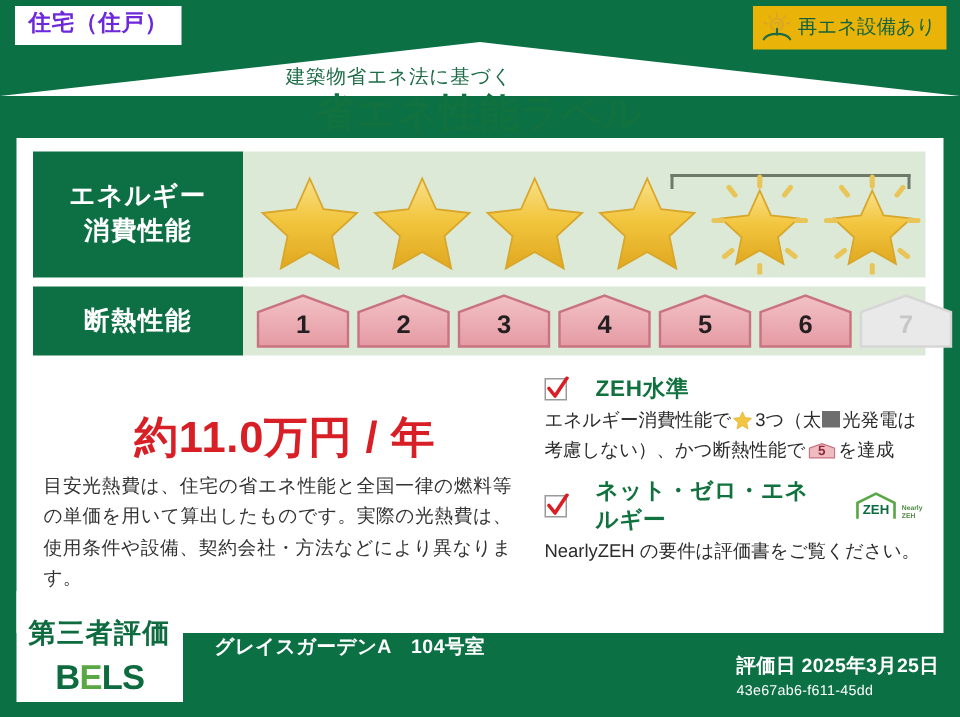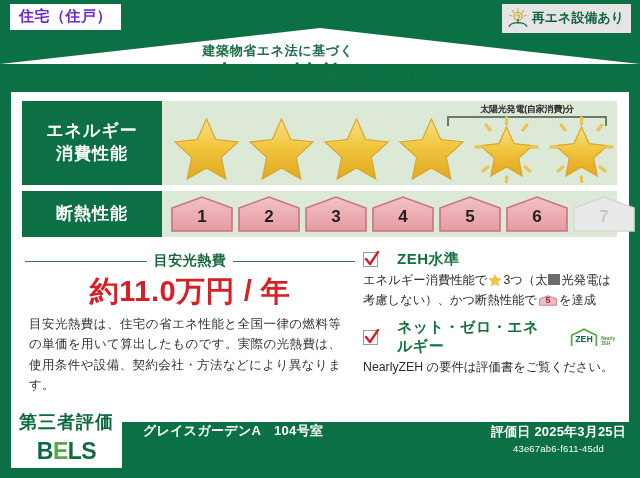--- a/index.html
+++ b/index.html
@@ -19,39 +19,39 @@
   .badge-house{
     position:absolute;left:10px;top:4px;
     background:#ffffff;color:#6d28d9;
     font-size:15px;font-weight:bold;
     padding:4px 9px 5px 9px;
     letter-spacing:0.5px;
     line-height:1.1;
   }
   .badge-solar{
     position:absolute;right:9px;top:4px;
-    background:#e5e5e5;color:#11633f;
-    font-size:13px;font-weight:bold;
+    background:#eab308;color:#11633f;
+    font-size:13px;font-weight:normal;
     padding:4px 7px 5px 5px;
     display:flex;align-items:center;gap:3px;
     line-height:1.1;
   }
   .sun-ico{width:22px;height:20px;display:block;flex:0 0 auto;}
 
   
   .roof{
     position:absolute;left:0;top:28px;width:640px;height:36px;
     overflow:hidden;
   }
   .roof svg{display:block;}
 
   
   .head-sub{
-    position:absolute;left:16px;top:42px;width:524px;text-align:center;
-    color:#1c6c46;font-size:13px;font-weight:bold;letter-spacing:0.6px;
+    position:absolute;left:4px;top:42px;width:524px;text-align:center;
+    color:#1c6c46;font-size:13px;font-weight:normal;letter-spacing:0.6px;
   }
   .head-main{
     position:absolute;left:0;top:58px;width:640px;text-align:center;
     color:#11713f;font-size:26px;font-weight:bold;letter-spacing:1px;
   }
 
   
   .card{
     position:absolute;left:11px;top:92px;width:618px;height:330px;
     background:#ffffff;
@@ -169,21 +169,21 @@
     background:#ffffff;padding:16px 8px 5px 8px;
     display:flex;align-items:center;gap:6px;flex-direction:column;
   }
   .bels-jp{color:#0d6b3f;font-size:18px;font-weight:bold;letter-spacing:1px;}
   .bels-en{font-size:23px;font-weight:bold;letter-spacing:-0.5px;line-height:1;}
   .bels-en .b1{color:#0d6b3f;}
   .bels-en .b2{color:#5aa845;}
   .foot-addr{color:#ffffff;font-size:13px;font-weight:bold;letter-spacing:0.3px;margin-left:13px;}
 
   .foot-right{
-    position:absolute;right:14px;bottom:24px;text-align:center;color:#ffffff;margin-top:36px;
+    position:absolute;right:14px;bottom:12px;text-align:left;color:#ffffff;margin-top:36px;
   }
   .foot-date{font-size:13px;font-weight:bold;letter-spacing:0.2px;}
   .foot-id{font-size:9.5px;margin-top:2px;letter-spacing:0.2px;}
 </style>
 </head>
 <body>
 
 <div class="label-root">
 
   <div class="badge-house">
@@ -222,21 +222,20 @@
 
     <div class="row row-energy">
       <div class="row-key">
         <span>
           <span>エネルギー</span><br>
           <span>消費性能</span>
         </span>
       </div>
       <div class="row-val">
 
-        <div class="solar-note">太陽光発電(自家消費)分</div>
         <div class="solar-bracket"></div>
 
         <div class="stars">
 
           <div class="star-cell">
             <svg width="73" height="70" viewBox="0 0 73 70">
               <defs>
                   <linearGradient id="sg1" x1="0" y1="0" x2="0" y2="1">
                 <stop offset="0%" stop-color="#f8e08a"></stop>
                     <stop offset="45%" stop-color="#f2c63f"></stop>
@@ -355,25 +354,20 @@
             <svg width="64" height="38" viewBox="0 0 64 38">
               <polygon points="2,36 2,13 32,2 62,13 62,36" fill="#e9e9e9" stroke="#d6d6d6" stroke-width="1.6"></polygon>
             </svg>
             <div class="house-num off">7</div>
           </div>
 
         </div>
       </div>
     </div>
 
-    <div class="cost-head">
-      <span class="ln"></span>
-      <span class="tx">目安光熱費</span>
-      <span class="ln"></span>
-    </div>
     <div class="cost-amount">約11.0万円 / 年</div>
     <div class="cost-desc">目安光熱費は、住宅の省エネ性能と全国一律の燃料等の単価を用いて算出したものです。実際の光熱費は、使用条件や設備、契約会社・方法などにより異なります。</div>
 
     <div class="zeh-block">
 
       <div class="zeh-item">
         <div class="zeh-title">
           <span class="chk">
             <svg width="16" height="18" viewBox="0 0 16 18">
               <path d="M2 8 L6 13 L14 1" fill="none" stroke="#d81f26" stroke-width="2.4" stroke-linecap="round" stroke-linejoin="round"></path>

